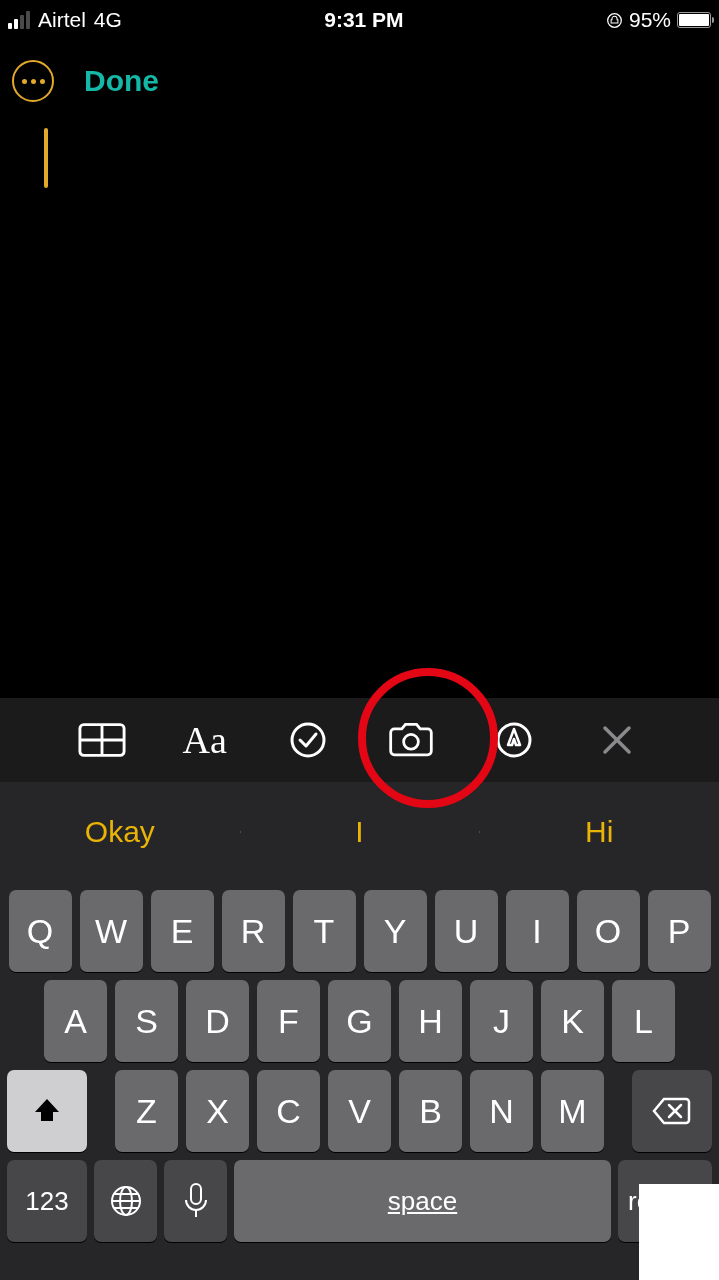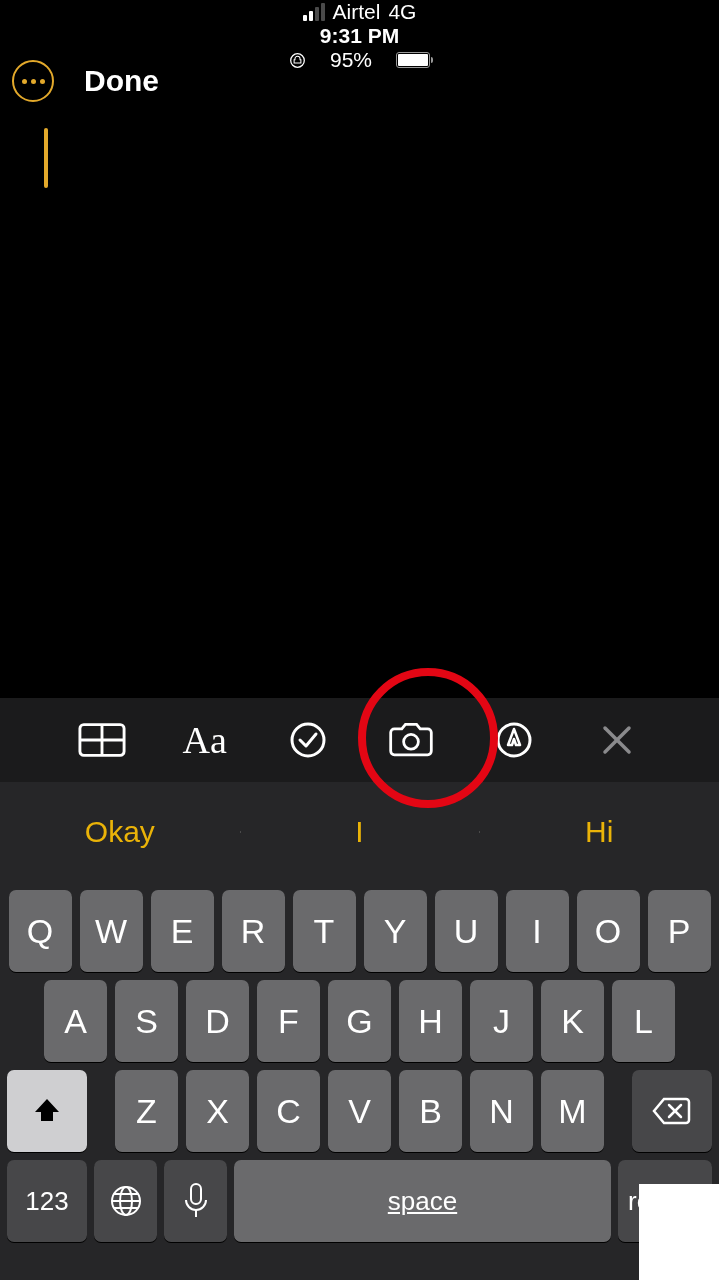--- a/index.html
+++ b/index.html
@@ -1,35 +1,35 @@
 <!DOCTYPE html>
 <html><head>
 <meta charset="utf-8">
 <style>
   * { box-sizing: border-box; margin: 0; padding: 0; -webkit-font-smoothing: antialiased; }
   html, body { width: 719px; height: 1280px; background: #000; font-family: -apple-system, "Helvetica Neue", Arial, sans-serif; overflow: hidden; color: #fff; }
-  .statusbar { display: flex; align-items: center; justify-content: space-between; height: 40px; padding: 0 8px; font-size: 21px; font-weight: 500; flex-direction: column; }
+  .statusbar { display: flex; align-items: center; justify-content: space-between; height: 40px; padding: 0 8px; font-size: 21px; font-weight: 500; }
   .sb-left { display: flex; align-items: center; gap: 8px; }
-  .sb-right { display: flex; align-items: center; gap: 24px; }
+  .sb-right { display: flex; align-items: center; gap: 6px; }
   .signal { display: flex; align-items: flex-end; gap: 2px; }
   .signal span { width: 4px; background: #fff; border-radius: 1px; }
   .signal span:nth-child(1){height:6px;} .signal span:nth-child(2){height:10px;}
   .signal span:nth-child(3){height:14px;background:#4a4a4a;} .signal span:nth-child(4){height:18px;background:#4a4a4a;}
   .battery-wrap { display:flex; align-items:center; gap:4px;}
   .battery { width: 34px; height: 16px; border: 1.5px solid #999; border-radius: 3px; position: relative; }
   .battery::after { content:""; position:absolute; right:-4px; top:4px; width:2px; height:6px; background:#999; border-radius:0 2px 2px 0;}
   .battery .fill { position:absolute; left:1px; top:1px; bottom:1px; width:93%; background:#fff; border-radius:1px;}
   .lock-rot { width:17px; height:17px; }
   .navbar { display:flex; align-items:center; justify-content:space-between; padding: 20px 22px 10px 12px; }
   .nav-left { display:flex; align-items:center; gap:4px; color:#e3a92b; font-size:30px; font-weight:400; }
   .nav-right { display:flex; align-items:center; gap:30px; }
   .chev { width:22px; height:36px; }
   .more-btn { width:42px; height:42px; border:2.5px solid #e3a92b; border-radius:50%; display:flex; align-items:center; justify-content:center; gap:4px;}
   .more-btn span { width:5px; height:5px; background:#e3a92b; border-radius:50%; }
-  .done { color:#ffffff; font-size:30px; font-weight:600; }
+  .done { color:#14b8a6; font-size:30px; font-weight:600; }
   .editor { padding: 16px 44px; height: 560px; }
   .cursor { width:4px; height:60px; background:#e3a92b; border-radius:2px; }
   .accessory { position:absolute; left:0; right:0; top:698px; height:84px; background:#1b1b1c; display:flex; align-items:center; justify-content:space-around; padding:4px 50px; }
   .acc-btn { width:48px; height:48px; display:flex; align-items:center; justify-content:center; }
   .circle-highlight { position:absolute; left:358px; top:668px; width:140px; height:140px; border:8px solid #e30614; border-radius:50%; pointer-events:none; z-index:5; }
   .suggest { position:absolute; left:0; right:0; top:782px; height:100px; background:#262628; display:flex; align-items:center; }
   .sug-item { flex:1; text-align:center; font-size:30px; color:#eab308; position:relative; }
   .sug-item + .sug-item::before { content:""; position:absolute; left:0; top:16px; bottom:16px; width:1px; background:#4a4a4a; }
   .keyboard { position:absolute; left:0; right:0; top:882px; bottom:0; background:#262628; padding:0 3px 6px; }
   .krow { display:flex; justify-content:center; gap:8px; margin-top:8px; }

